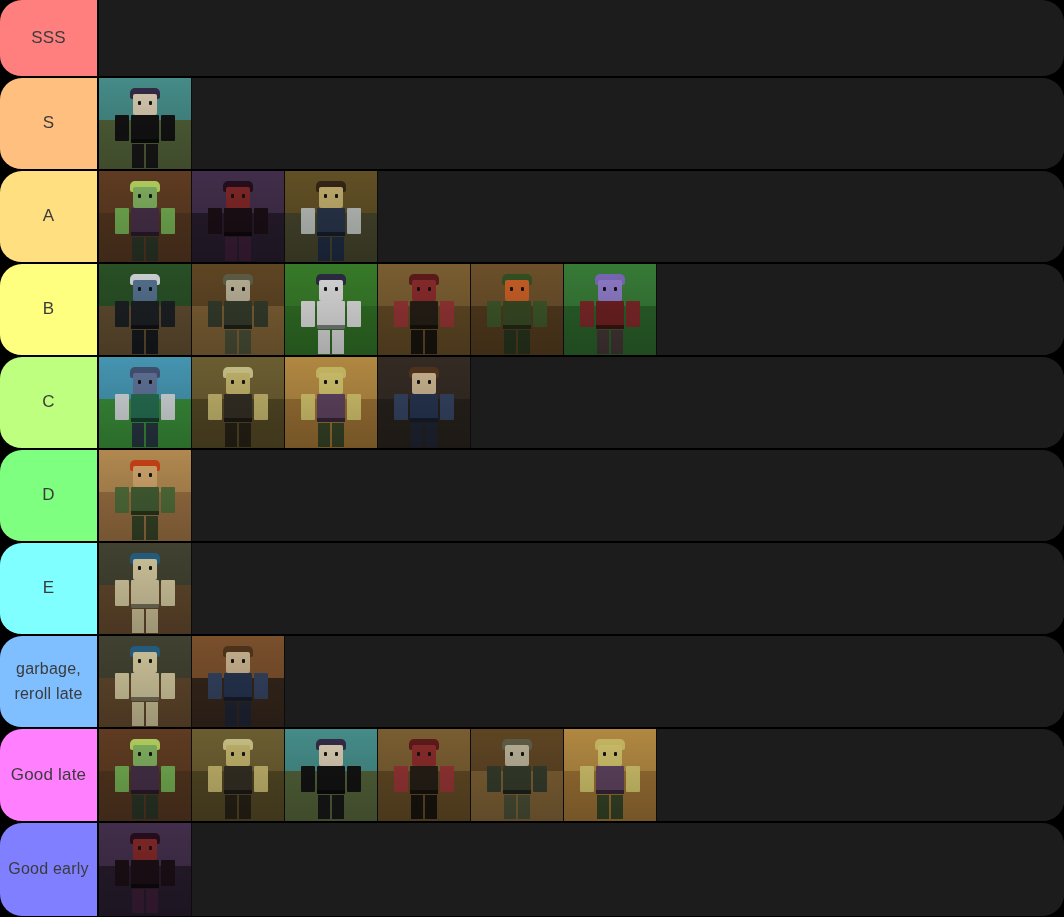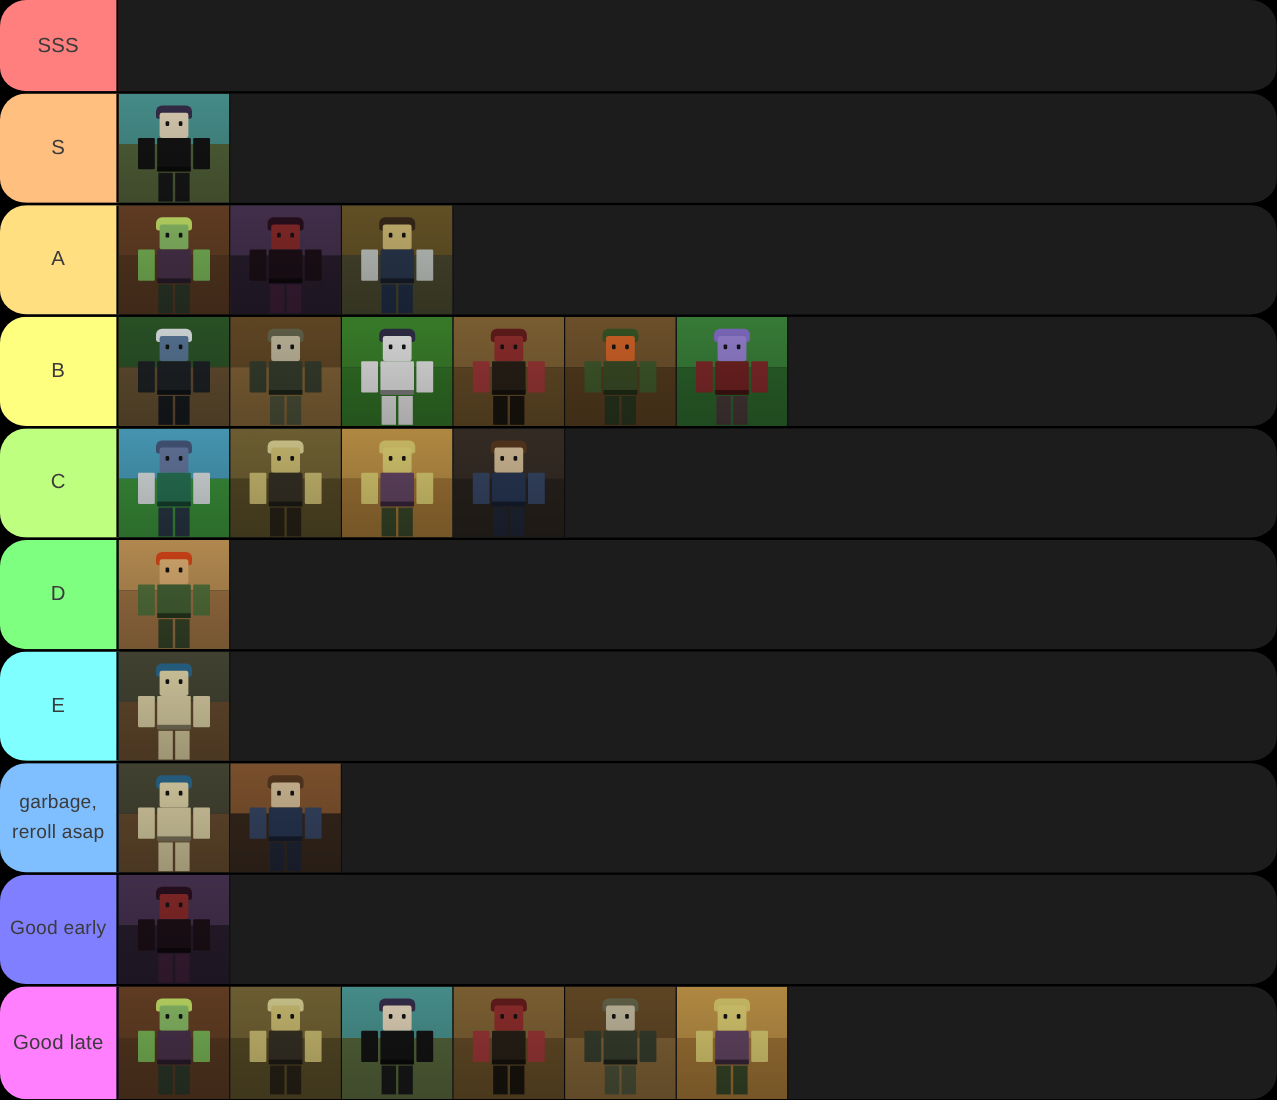--- a/index.html
+++ b/index.html
@@ -542,21 +542,21 @@
                 <div class="leg l" style="top: 0px; height: 24px; background: rgb(224, 212, 166);"></div>
                 <div class="leg r" style="top: 0px; height: 24px; background: rgb(224, 212, 166);"></div>
               </div>
             </div>
             <div class="bg" style="background: linear-gradient(rgba(0, 0, 0, 0.12), rgba(0, 0, 0, 0.3));"></div>
           </div>
         </div>
       </div>
     </div>
     <div class="tier-row" style="height: 93px;">
-      <div class="tier-label small" style="background: rgb(127, 191, 255);">garbage, reroll asap</div>
+      <div class="tier-label small" style="background: rgb(127, 191, 255);">garbage, reroll late</div>
       <div class="tier-items">
         <div class="thumb" title="default-noob-character">
           <div class="scene">
             <div class="bg-split" style="top: 0px; height: 46%; background: rgb(74, 74, 56);"></div>
             <div class="bg-split" style="top: 46%; bottom: 0px; background: rgb(106, 78, 48);"></div>
             <div class="avatar" style="top: 10px; height: 78px;">
               <div class="hair" style="top: 0px; background: rgb(42, 106, 144);"></div>
               <div class="head" style="top: 6px; background: rgb(232, 220, 174);">
                 <div class="eyes">
                   <div class="eye l"></div>
@@ -594,20 +594,169 @@
               <div class="legs" style="top: 56px; height: 24px;">
                 <div class="leg l" style="top: 0px; height: 24px; background: rgb(34, 40, 58);"></div>
                 <div class="leg r" style="top: 0px; height: 24px; background: rgb(34, 40, 58);"></div>
               </div>
             </div>
             <div class="bg" style="background: linear-gradient(rgba(0, 0, 0, 0.12), rgba(0, 0, 0, 0.3));"></div>
           </div>
         </div>
       </div>
     </div>
+    <div class="tier-row" style="height: 94px;">
+      <div class="tier-label" style="background: rgb(255, 127, 255);">Good late</div>
+      <div class="tier-items">
+        <div class="thumb" title="green-haired-villager-character">
+          <div class="scene">
+            <div class="bg-split" style="top: 0px; height: 46%; background: rgb(107, 67, 38);"></div>
+            <div class="bg-split" style="top: 46%; bottom: 0px; background: rgb(90, 58, 34);"></div>
+            <div class="avatar" style="top: 10px; height: 78px;">
+              <div class="hair" style="top: 0px; background: rgb(201, 232, 106);"></div>
+              <div class="head" style="top: 6px; background: rgb(143, 196, 106);">
+                <div class="eyes">
+                  <div class="eye l"></div>
+                  <div class="eye r"></div>
+                </div>
+              </div>
+              <div class="arm l" style="top: 27px; height: 26px; background: rgb(127, 191, 90);"></div>
+              <div class="arm r" style="top: 27px; height: 26px; background: rgb(127, 191, 90);"></div>
+              <div class="torso" style="top: 27px; height: 28px; background: rgb(78, 53, 80);"></div>
+              <div class="belt" style="top: 51px; background: rgba(0, 0, 0, 0.45);"></div>
+              <div class="legs" style="top: 56px; height: 24px;">
+                <div class="leg l" style="top: 0px; height: 24px; background: rgb(46, 58, 42);"></div>
+                <div class="leg r" style="top: 0px; height: 24px; background: rgb(46, 58, 42);"></div>
+              </div>
+            </div>
+            <div class="bg" style="background: linear-gradient(rgba(0, 0, 0, 0.12), rgba(0, 0, 0, 0.3));"></div>
+          </div>
+        </div>
+        <div class="thumb" title="sunglasses-blonde-character">
+          <div class="scene">
+            <div class="bg-split" style="top: 0px; height: 46%; background: rgb(122, 106, 56);"></div>
+            <div class="bg-split" style="top: 46%; bottom: 0px; background: rgb(90, 78, 40);"></div>
+            <div class="avatar" style="top: 10px; height: 78px;">
+              <div class="hair" style="top: 0px; background: rgb(224, 216, 152);"></div>
+              <div class="head" style="top: 6px; background: rgb(216, 200, 120);">
+                <div class="eyes">
+                  <div class="eye l"></div>
+                  <div class="eye r"></div>
+                </div>
+              </div>
+              <div class="arm l" style="top: 27px; height: 26px; background: rgb(216, 200, 120);"></div>
+              <div class="arm r" style="top: 27px; height: 26px; background: rgb(216, 200, 120);"></div>
+              <div class="torso" style="top: 27px; height: 28px; background: rgb(58, 52, 40);"></div>
+              <div class="belt" style="top: 51px; background: rgba(0, 0, 0, 0.45);"></div>
+              <div class="legs" style="top: 56px; height: 24px;">
+                <div class="leg l" style="top: 0px; height: 24px; background: rgb(42, 36, 24);"></div>
+                <div class="leg r" style="top: 0px; height: 24px; background: rgb(42, 36, 24);"></div>
+              </div>
+            </div>
+            <div class="bg" style="background: linear-gradient(rgba(0, 0, 0, 0.12), rgba(0, 0, 0, 0.3));"></div>
+          </div>
+        </div>
+        <div class="thumb" title="purple-haired-black-suit-character">
+          <div class="scene">
+            <div class="bg-split" style="top: 0px; height: 46%; background: rgb(78, 158, 154);"></div>
+            <div class="bg-split" style="top: 46%; bottom: 0px; background: rgb(90, 107, 62);"></div>
+            <div class="avatar" style="top: 10px; height: 78px;">
+              <div class="hair" style="top: 0px; background: rgb(58, 48, 80);"></div>
+              <div class="head" style="top: 6px; background: rgb(242, 226, 198);">
+                <div class="eyes">
+                  <div class="eye l"></div>
+                  <div class="eye r"></div>
+                </div>
+              </div>
+              <div class="arm l" style="top: 27px; height: 26px; background: rgb(21, 21, 21);"></div>
+              <div class="arm r" style="top: 27px; height: 26px; background: rgb(21, 21, 21);"></div>
+              <div class="torso" style="top: 27px; height: 28px; background: rgb(21, 21, 21);"></div>
+              <div class="belt" style="top: 51px; background: rgba(0, 0, 0, 0.45);"></div>
+              <div class="legs" style="top: 56px; height: 24px;">
+                <div class="leg l" style="top: 0px; height: 24px; background: rgb(26, 26, 26);"></div>
+                <div class="leg r" style="top: 0px; height: 24px; background: rgb(26, 26, 26);"></div>
+              </div>
+            </div>
+            <div class="bg" style="background: linear-gradient(rgba(0, 0, 0, 0.12), rgba(0, 0, 0, 0.3));"></div>
+          </div>
+        </div>
+        <div class="thumb" title="red-skinned-vest-character">
+          <div class="scene">
+            <div class="bg-split" style="top: 0px; height: 46%; background: rgb(138, 106, 56);"></div>
+            <div class="bg-split" style="top: 46%; bottom: 0px; background: rgb(106, 80, 40);"></div>
+            <div class="avatar" style="top: 10px; height: 78px;">
+              <div class="hair" style="top: 0px; background: rgb(106, 30, 30);"></div>
+              <div class="head" style="top: 6px; background: rgb(154, 48, 48);">
+                <div class="eyes">
+                  <div class="eye l"></div>
+                  <div class="eye r"></div>
+                </div>
+              </div>
+              <div class="arm l" style="top: 27px; height: 26px; background: rgb(166, 58, 58);"></div>
+              <div class="arm r" style="top: 27px; height: 26px; background: rgb(166, 58, 58);"></div>
+              <div class="torso" style="top: 27px; height: 28px; background: rgb(42, 34, 24);"></div>
+              <div class="belt" style="top: 51px; background: rgba(0, 0, 0, 0.45);"></div>
+              <div class="legs" style="top: 56px; height: 24px;">
+                <div class="leg l" style="top: 0px; height: 24px; background: rgb(26, 22, 16);"></div>
+                <div class="leg r" style="top: 0px; height: 24px; background: rgb(26, 22, 16);"></div>
+              </div>
+            </div>
+            <div class="bg" style="background: linear-gradient(rgba(0, 0, 0, 0.12), rgba(0, 0, 0, 0.3));"></div>
+          </div>
+        </div>
+        <div class="thumb" title="camouflage-armored-soldier-character">
+          <div class="scene">
+            <div class="bg-split" style="top: 0px; height: 46%; background: rgb(106, 78, 40);"></div>
+            <div class="bg-split" style="top: 46%; bottom: 0px; background: rgb(138, 106, 58);"></div>
+            <div class="avatar" style="top: 10px; height: 78px;">
+              <div class="hair" style="top: 0px; background: rgb(106, 106, 80);"></div>
+              <div class="head" style="top: 6px; background: rgb(207, 197, 168);">
+                <div class="eyes">
+                  <div class="eye l"></div>
+                  <div class="eye r"></div>
+                </div>
+              </div>
+              <div class="arm l" style="top: 27px; height: 26px; background: rgb(58, 66, 48);"></div>
+              <div class="arm r" style="top: 27px; height: 26px; background: rgb(58, 66, 48);"></div>
+              <div class="torso" style="top: 27px; height: 28px; background: rgb(58, 66, 48);"></div>
+              <div class="belt" style="top: 51px; background: rgba(0, 0, 0, 0.45);"></div>
+              <div class="legs" style="top: 56px; height: 24px;">
+                <div class="leg l" style="top: 0px; height: 24px; background: rgb(80, 86, 60);"></div>
+                <div class="leg r" style="top: 0px; height: 24px; background: rgb(80, 86, 60);"></div>
+              </div>
+            </div>
+            <div class="bg" style="background: linear-gradient(rgba(0, 0, 0, 0.12), rgba(0, 0, 0, 0.3));"></div>
+          </div>
+        </div>
+        <div class="thumb" title="flower-hair-purple-tunic-character">
+          <div class="scene">
+            <div class="bg-split" style="top: 0px; height: 46%; background: rgb(200, 154, 74);"></div>
+            <div class="bg-split" style="top: 46%; bottom: 0px; background: rgb(168, 122, 56);"></div>
+            <div class="avatar" style="top: 10px; height: 78px;">
+              <div class="hair" style="top: 0px; background: rgb(224, 208, 112);"></div>
+              <div class="head" style="top: 6px; background: rgb(232, 216, 120);">
+                <div class="eyes">
+                  <div class="eye l"></div>
+                  <div class="eye r"></div>
+                </div>
+              </div>
+              <div class="arm l" style="top: 27px; height: 26px; background: rgb(232, 216, 120);"></div>
+              <div class="arm r" style="top: 27px; height: 26px; background: rgb(232, 216, 120);"></div>
+              <div class="torso" style="top: 27px; height: 28px; background: rgb(106, 74, 106);"></div>
+              <div class="belt" style="top: 51px; background: rgba(0, 0, 0, 0.45);"></div>
+              <div class="legs" style="top: 56px; height: 24px;">
+                <div class="leg l" style="top: 0px; height: 24px; background: rgb(58, 74, 42);"></div>
+                <div class="leg r" style="top: 0px; height: 24px; background: rgb(58, 74, 42);"></div>
+              </div>
+            </div>
+            <div class="bg" style="background: linear-gradient(rgba(0, 0, 0, 0.12), rgba(0, 0, 0, 0.3));"></div>
+          </div>
+        </div>
+      </div>
+    </div>
     <div class="tier-row" style="height: 93px;">
       <div class="tier-label small" style="background: rgb(127, 127, 255);">Good early</div>
       <div class="tier-items">
         <div class="thumb" title="red-demon-dark-suit-character">
           <div class="scene">
             <div class="bg-split" style="top: 0px; height: 46%; background: rgb(74, 52, 84);"></div>
             <div class="bg-split" style="top: 46%; bottom: 0px; background: rgb(42, 30, 48);"></div>
             <div class="avatar" style="top: 10px; height: 78px;">
               <div class="hair" style="top: 0px; background: rgb(42, 16, 32);"></div>
               <div class="head" style="top: 6px; background: rgb(142, 43, 43);">
@@ -623,162 +772,13 @@
               <div class="legs" style="top: 56px; height: 24px;">
                 <div class="leg l" style="top: 0px; height: 24px; background: rgb(64, 32, 58);"></div>
                 <div class="leg r" style="top: 0px; height: 24px; background: rgb(64, 32, 58);"></div>
               </div>
             </div>
             <div class="bg" style="background: linear-gradient(rgba(0, 0, 0, 0.12), rgba(0, 0, 0, 0.3));"></div>
           </div>
         </div>
       </div>
     </div>
-    <div class="tier-row" style="height: 94px;">
-      <div class="tier-label" style="background: rgb(255, 127, 255);">Good late</div>
-      <div class="tier-items">
-        <div class="thumb" title="green-haired-villager-character">
-          <div class="scene">
-            <div class="bg-split" style="top: 0px; height: 46%; background: rgb(107, 67, 38);"></div>
-            <div class="bg-split" style="top: 46%; bottom: 0px; background: rgb(90, 58, 34);"></div>
-            <div class="avatar" style="top: 10px; height: 78px;">
-              <div class="hair" style="top: 0px; background: rgb(201, 232, 106);"></div>
-              <div class="head" style="top: 6px; background: rgb(143, 196, 106);">
-                <div class="eyes">
-                  <div class="eye l"></div>
-                  <div class="eye r"></div>
-                </div>
-              </div>
-              <div class="arm l" style="top: 27px; height: 26px; background: rgb(127, 191, 90);"></div>
-              <div class="arm r" style="top: 27px; height: 26px; background: rgb(127, 191, 90);"></div>
-              <div class="torso" style="top: 27px; height: 28px; background: rgb(78, 53, 80);"></div>
-              <div class="belt" style="top: 51px; background: rgba(0, 0, 0, 0.45);"></div>
-              <div class="legs" style="top: 56px; height: 24px;">
-                <div class="leg l" style="top: 0px; height: 24px; background: rgb(46, 58, 42);"></div>
-                <div class="leg r" style="top: 0px; height: 24px; background: rgb(46, 58, 42);"></div>
-              </div>
-            </div>
-            <div class="bg" style="background: linear-gradient(rgba(0, 0, 0, 0.12), rgba(0, 0, 0, 0.3));"></div>
-          </div>
-        </div>
-        <div class="thumb" title="sunglasses-blonde-character">
-          <div class="scene">
-            <div class="bg-split" style="top: 0px; height: 46%; background: rgb(122, 106, 56);"></div>
-            <div class="bg-split" style="top: 46%; bottom: 0px; background: rgb(90, 78, 40);"></div>
-            <div class="avatar" style="top: 10px; height: 78px;">
-              <div class="hair" style="top: 0px; background: rgb(224, 216, 152);"></div>
-              <div class="head" style="top: 6px; background: rgb(216, 200, 120);">
-                <div class="eyes">
-                  <div class="eye l"></div>
-                  <div class="eye r"></div>
-                </div>
-              </div>
-              <div class="arm l" style="top: 27px; height: 26px; background: rgb(216, 200, 120);"></div>
-              <div class="arm r" style="top: 27px; height: 26px; background: rgb(216, 200, 120);"></div>
-              <div class="torso" style="top: 27px; height: 28px; background: rgb(58, 52, 40);"></div>
-              <div class="belt" style="top: 51px; background: rgba(0, 0, 0, 0.45);"></div>
-              <div class="legs" style="top: 56px; height: 24px;">
-                <div class="leg l" style="top: 0px; height: 24px; background: rgb(42, 36, 24);"></div>
-                <div class="leg r" style="top: 0px; height: 24px; background: rgb(42, 36, 24);"></div>
-              </div>
-            </div>
-            <div class="bg" style="background: linear-gradient(rgba(0, 0, 0, 0.12), rgba(0, 0, 0, 0.3));"></div>
-          </div>
-        </div>
-        <div class="thumb" title="purple-haired-black-suit-character">
-          <div class="scene">
-            <div class="bg-split" style="top: 0px; height: 46%; background: rgb(78, 158, 154);"></div>
-            <div class="bg-split" style="top: 46%; bottom: 0px; background: rgb(90, 107, 62);"></div>
-            <div class="avatar" style="top: 10px; height: 78px;">
-              <div class="hair" style="top: 0px; background: rgb(58, 48, 80);"></div>
-              <div class="head" style="top: 6px; background: rgb(242, 226, 198);">
-                <div class="eyes">
-                  <div class="eye l"></div>
-                  <div class="eye r"></div>
-                </div>
-              </div>
-              <div class="arm l" style="top: 27px; height: 26px; background: rgb(21, 21, 21);"></div>
-              <div class="arm r" style="top: 27px; height: 26px; background: rgb(21, 21, 21);"></div>
-              <div class="torso" style="top: 27px; height: 28px; background: rgb(21, 21, 21);"></div>
-              <div class="belt" style="top: 51px; background: rgba(0, 0, 0, 0.45);"></div>
-              <div class="legs" style="top: 56px; height: 24px;">
-                <div class="leg l" style="top: 0px; height: 24px; background: rgb(26, 26, 26);"></div>
-                <div class="leg r" style="top: 0px; height: 24px; background: rgb(26, 26, 26);"></div>
-              </div>
-            </div>
-            <div class="bg" style="background: linear-gradient(rgba(0, 0, 0, 0.12), rgba(0, 0, 0, 0.3));"></div>
-          </div>
-        </div>
-        <div class="thumb" title="red-skinned-vest-character">
-          <div class="scene">
-            <div class="bg-split" style="top: 0px; height: 46%; background: rgb(138, 106, 56);"></div>
-            <div class="bg-split" style="top: 46%; bottom: 0px; background: rgb(106, 80, 40);"></div>
-            <div class="avatar" style="top: 10px; height: 78px;">
-              <div class="hair" style="top: 0px; background: rgb(106, 30, 30);"></div>
-              <div class="head" style="top: 6px; background: rgb(154, 48, 48);">
-                <div class="eyes">
-                  <div class="eye l"></div>
-                  <div class="eye r"></div>
-                </div>
-              </div>
-              <div class="arm l" style="top: 27px; height: 26px; background: rgb(166, 58, 58);"></div>
-              <div class="arm r" style="top: 27px; height: 26px; background: rgb(166, 58, 58);"></div>
-              <div class="torso" style="top: 27px; height: 28px; background: rgb(42, 34, 24);"></div>
-              <div class="belt" style="top: 51px; background: rgba(0, 0, 0, 0.45);"></div>
-              <div class="legs" style="top: 56px; height: 24px;">
-                <div class="leg l" style="top: 0px; height: 24px; background: rgb(26, 22, 16);"></div>
-                <div class="leg r" style="top: 0px; height: 24px; background: rgb(26, 22, 16);"></div>
-              </div>
-            </div>
-            <div class="bg" style="background: linear-gradient(rgba(0, 0, 0, 0.12), rgba(0, 0, 0, 0.3));"></div>
-          </div>
-        </div>
-        <div class="thumb" title="camouflage-armored-soldier-character">
-          <div class="scene">
-            <div class="bg-split" style="top: 0px; height: 46%; background: rgb(106, 78, 40);"></div>
-            <div class="bg-split" style="top: 46%; bottom: 0px; background: rgb(138, 106, 58);"></div>
-            <div class="avatar" style="top: 10px; height: 78px;">
-              <div class="hair" style="top: 0px; background: rgb(106, 106, 80);"></div>
-              <div class="head" style="top: 6px; background: rgb(207, 197, 168);">
-                <div class="eyes">
-                  <div class="eye l"></div>
-                  <div class="eye r"></div>
-                </div>
-              </div>
-              <div class="arm l" style="top: 27px; height: 26px; background: rgb(58, 66, 48);"></div>
-              <div class="arm r" style="top: 27px; height: 26px; background: rgb(58, 66, 48);"></div>
-              <div class="torso" style="top: 27px; height: 28px; background: rgb(58, 66, 48);"></div>
-              <div class="belt" style="top: 51px; background: rgba(0, 0, 0, 0.45);"></div>
-              <div class="legs" style="top: 56px; height: 24px;">
-                <div class="leg l" style="top: 0px; height: 24px; background: rgb(80, 86, 60);"></div>
-                <div class="leg r" style="top: 0px; height: 24px; background: rgb(80, 86, 60);"></div>
-              </div>
-            </div>
-            <div class="bg" style="background: linear-gradient(rgba(0, 0, 0, 0.12), rgba(0, 0, 0, 0.3));"></div>
-          </div>
-        </div>
-        <div class="thumb" title="flower-hair-purple-tunic-character">
-          <div class="scene">
-            <div class="bg-split" style="top: 0px; height: 46%; background: rgb(200, 154, 74);"></div>
-            <div class="bg-split" style="top: 46%; bottom: 0px; background: rgb(168, 122, 56);"></div>
-            <div class="avatar" style="top: 10px; height: 78px;">
-              <div class="hair" style="top: 0px; background: rgb(224, 208, 112);"></div>
-              <div class="head" style="top: 6px; background: rgb(232, 216, 120);">
-                <div class="eyes">
-                  <div class="eye l"></div>
-                  <div class="eye r"></div>
-                </div>
-              </div>
-              <div class="arm l" style="top: 27px; height: 26px; background: rgb(232, 216, 120);"></div>
-              <div class="arm r" style="top: 27px; height: 26px; background: rgb(232, 216, 120);"></div>
-              <div class="torso" style="top: 27px; height: 28px; background: rgb(106, 74, 106);"></div>
-              <div class="belt" style="top: 51px; background: rgba(0, 0, 0, 0.45);"></div>
-              <div class="legs" style="top: 56px; height: 24px;">
-                <div class="leg l" style="top: 0px; height: 24px; background: rgb(58, 74, 42);"></div>
-                <div class="leg r" style="top: 0px; height: 24px; background: rgb(58, 74, 42);"></div>
-              </div>
-            </div>
-            <div class="bg" style="background: linear-gradient(rgba(0, 0, 0, 0.12), rgba(0, 0, 0, 0.3));"></div>
-          </div>
-        </div>
-      </div>
-    </div>
   </div>
 
 </body></html>

